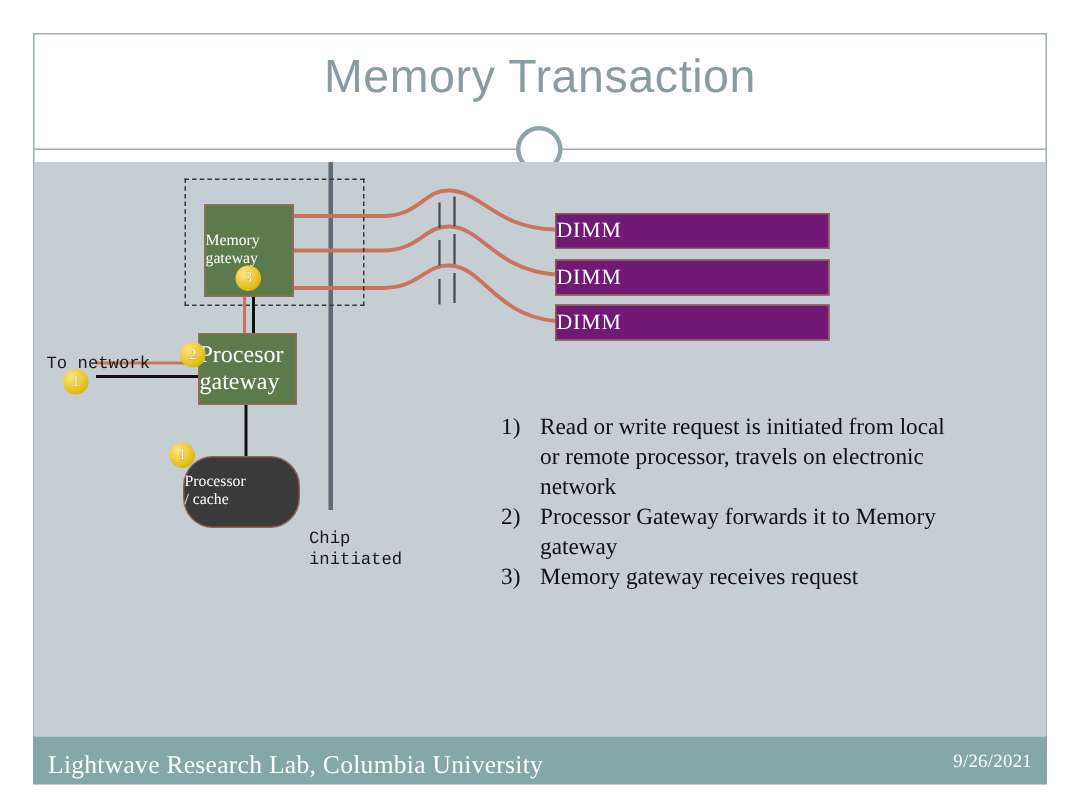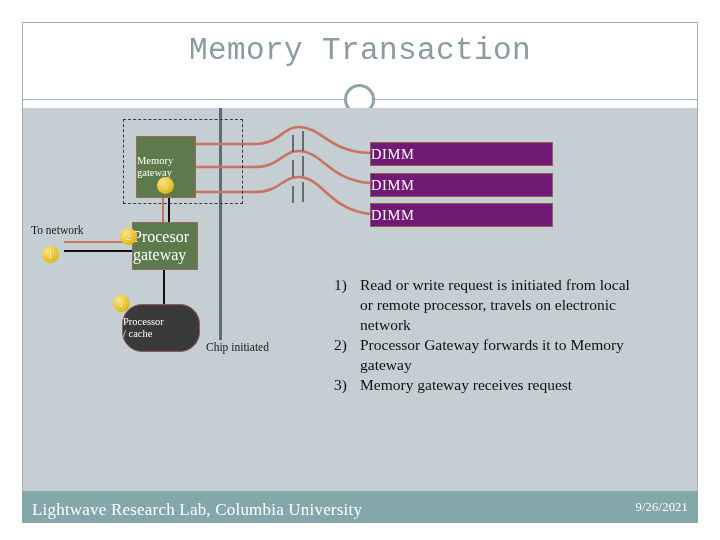--- a/index.html
+++ b/index.html
@@ -43,21 +43,21 @@
 
   
   .title {
     position: absolute;
     left: 22px; top: 33px;
     width: 676px;
     text-align: center;
     font-size: 31px;
     letter-spacing: 0.4px;
     color: #8a9ca1;
-    font-family: Liberation Mono, monospace;
+    font-family: Liberation Sans, sans-serif;
   }
   .title-rule {
     position: absolute;
     left: 22px; top: 99px;
     width: 676px; height: 1px;
     background: #9fb0b4;
   }
   .title-ring {
     position: absolute;
     left: 344px; top: 84px;
@@ -167,24 +167,25 @@
     text-shadow: 0 0 1px #8a7000;
     z-index: 6;
   }
   #badge-3 { left: 157px; top: 177px; }
   #badge-2 { left: 120px; top: 228px; }
   #badge-1-proc { left: 113px; top: 295px; }
   #badge-1-net { left: 42px; top: 246px; }
 
   .diagram-label {
     position: absolute;
-    font-family: Liberation Serif, serif;
+    font-family: Liberation Mono, monospace;
     font-size: 11.5px;
     color: #1a1a1a;
     line-height: 1.2;
+    margin-top: 12px;
   }
   #label-to-network { left: 31px; top: 224px; }
   #label-chip-boundary { left: 206px; top: 341px; width: 70px; }
 
   .chip-line {
     position: absolute;
     left: 219px; top: 108px;
     width: 3px; height: 232px;
     background: #5d6b78;
   }

